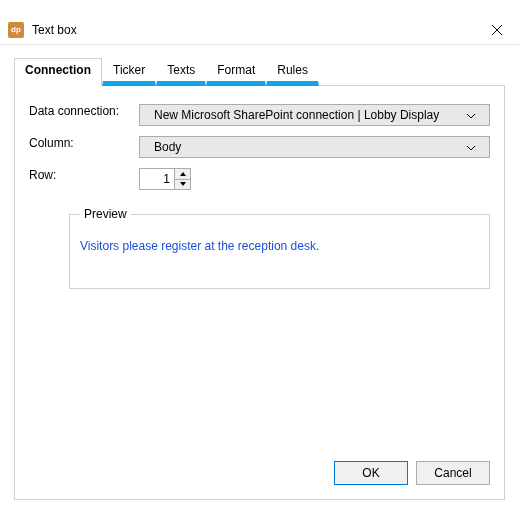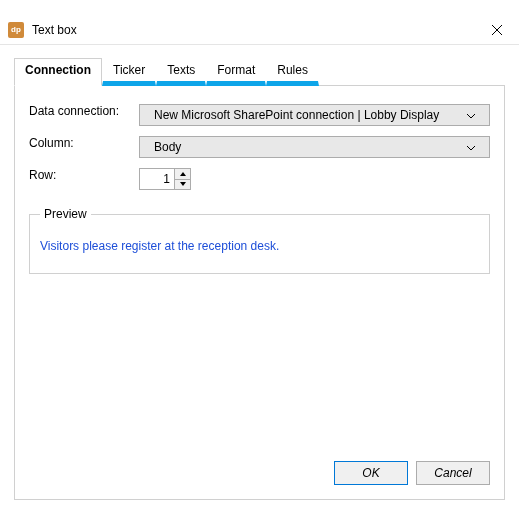--- a/index.html
+++ b/index.html
@@ -27,25 +27,25 @@
 .select { width: 100%; height: 22px; border: 1px solid #acacac; background: #e8e8e8; display: flex; align-items: center; padding: 0 14px; cursor: pointer; position: relative; }
 .select-text { flex: 1; white-space: nowrap; overflow: hidden; text-overflow: ellipsis; }
 .select-arrow { margin-left: 4px; }
 
 .spinner-wrap { display: flex; width: 52px; }
 .spinner-input { width: 36px; height: 22px; border: 1px solid #acacac; text-align: right; padding: 0 4px; outline: none; }
 .spinner-btns { display: flex; flex-direction: column; width: 16px; }
 .spin-btn { flex: 1; border: 1px solid #acacac; border-left: none; background: #f0f0f0; display: flex; align-items: center; justify-content: center; cursor: pointer; font-size: 6px; line-height: 1; }
 .spin-btn:first-child { border-bottom: none; }
 
-.groupbox { border: 1px solid #d0d0d0; margin-top: 24px; padding: 24px 10px 20px 10px; position: relative; }
+.groupbox { border: 1px solid #d0d0d0; margin-top: 24px; padding: 24px 10px 35px 10px; position: relative; margin-left: 40px; }
 .groupbox-legend { position: absolute; top: -8px; left: 10px; background: #fff; padding: 0 4px; color: #000; }
 .preview-text { text-align: left; color: #1d4ed8; }
 
-.dialog-buttons { position: absolute; bottom: 14px; right: 14px; display: flex; gap: 8px; font-style: italic; }
+.dialog-buttons { position: absolute; bottom: 14px; right: 14px; display: flex; gap: 8px; }
 .btn { min-width: 74px; height: 24px; border: 1px solid #acacac; background: #f0f0f0; cursor: pointer; display: flex; align-items: center; justify-content: center; }
 .btn.default { border: 1px solid #0078d7; }
 </style>
 </head>
 <body>
 
 <div class="titlebar">
   <div class="app-icon">dp</div>
   <div class="title-text">Text box</div>
   <div class="close-btn">

